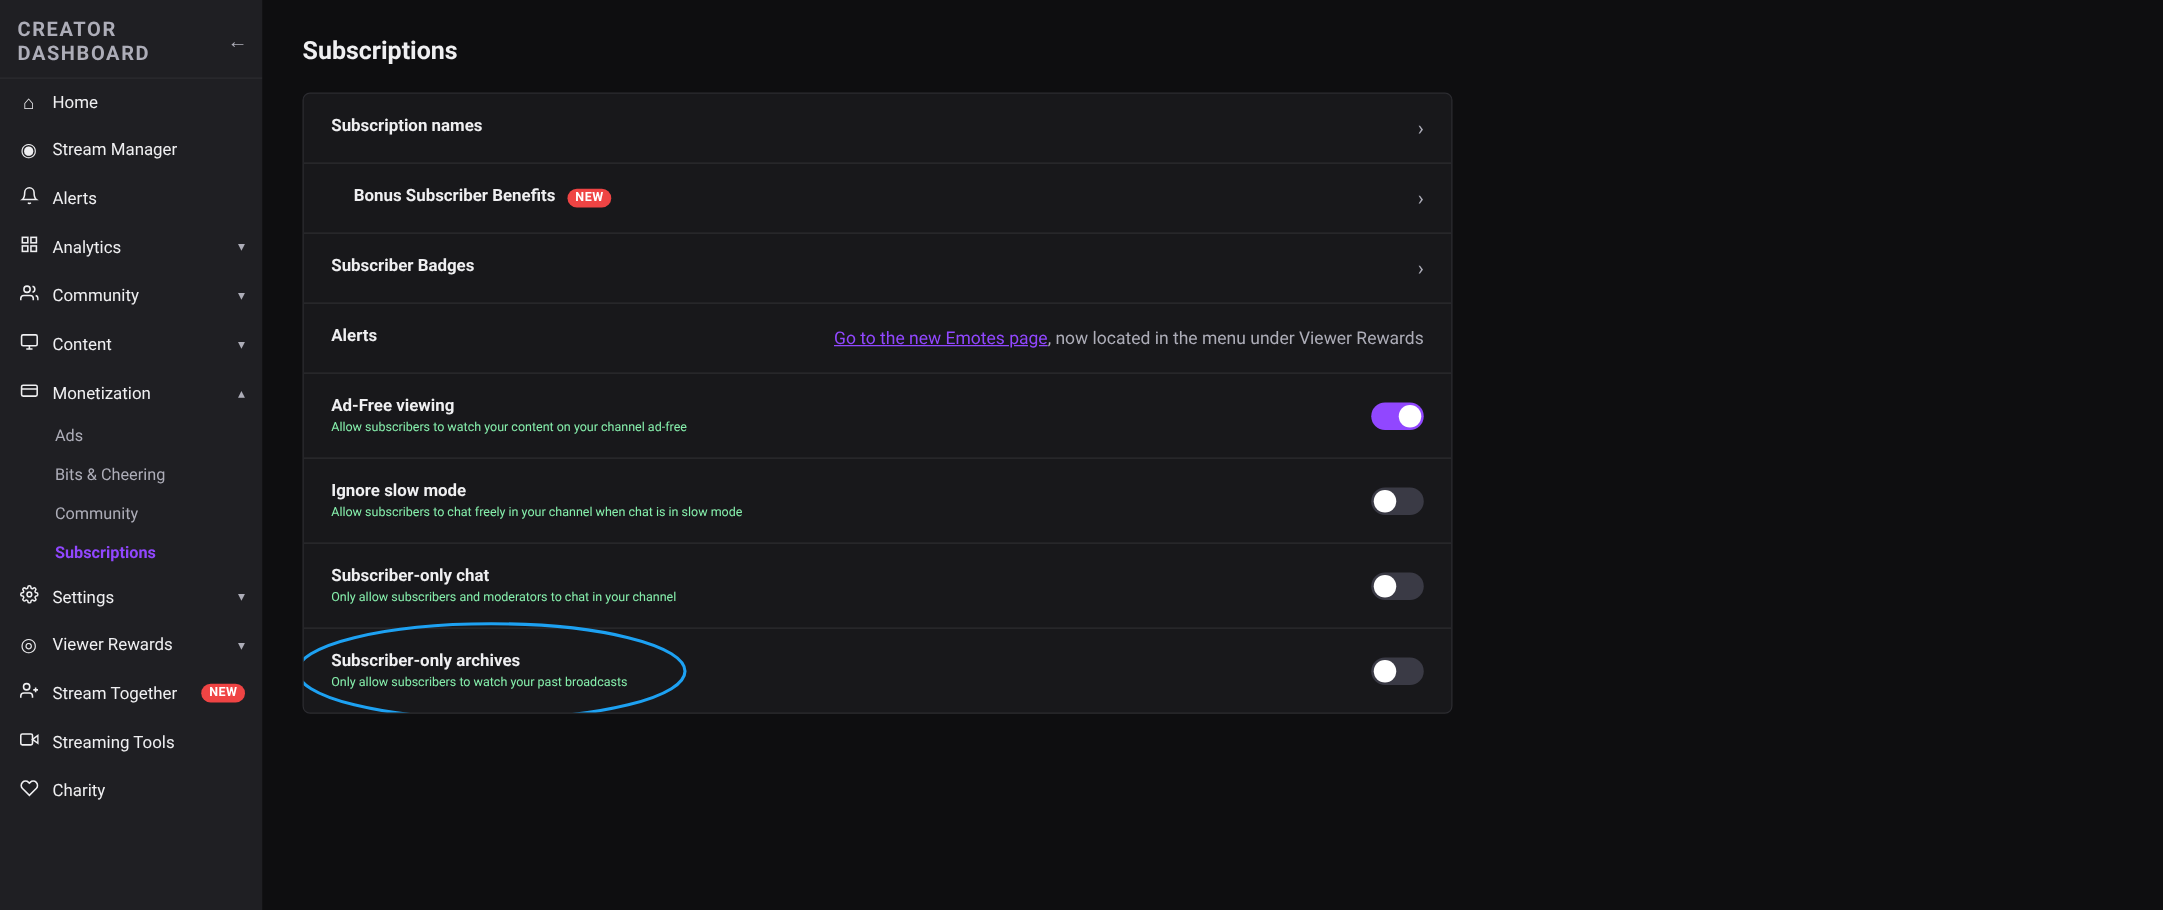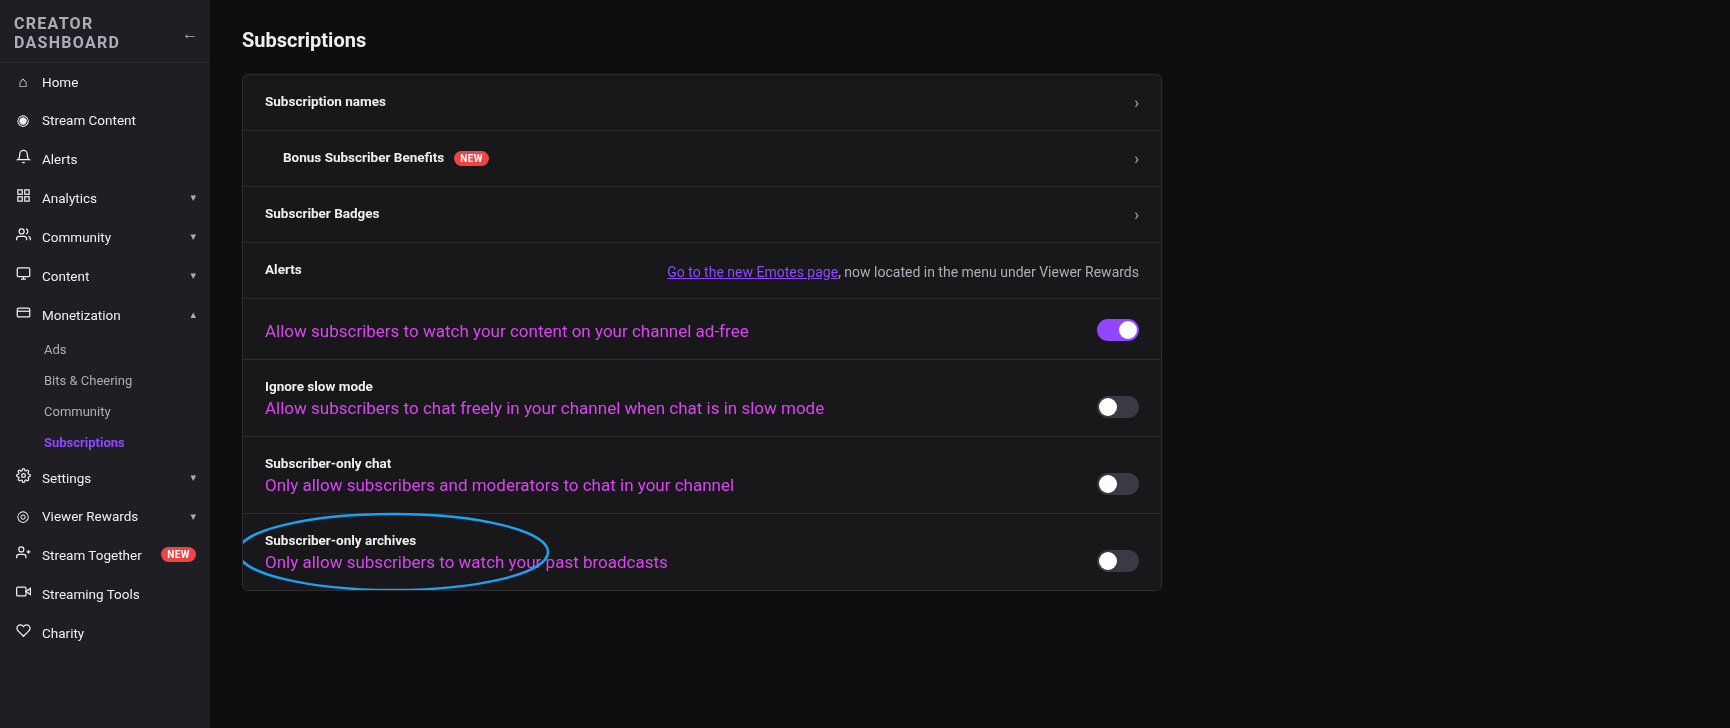--- a/index.html
+++ b/index.html
@@ -102,38 +102,38 @@
     .settings-card {
       background: #18181b;
       border: 1px solid #2c2c31;
       border-radius: 6px;
       overflow: hidden;
       max-width: 920px;
     }
 
     .settings-row {
       display: flex;
-      align-items: flex-end;
+      align-items: center;
       justify-content: space-between;
       padding: 18px 22px;
       border-bottom: 1px solid #2c2c31;
       position: relative;
     }
     .settings-row:last-child { border-bottom: none; }
 
     .settings-row-left { flex: 1; }
     .settings-row-title {
       font-weight: 700;
       font-size: 13.5px;
       color: #efeff1;
       margin-bottom: 3px;
     }
     .settings-row-desc {
-      font-size: 17px;
-      color: #d946ef;
+      font-size: 10px;
+      color: #86efac;
       margin-top: 4px;
     }
 
     .settings-row-right {
       display: flex;
       align-items: center;
       margin-left: 20px;
       flex-shrink: 0;
     }
 
@@ -194,21 +194,21 @@
     <span class="sidebar-back-icon">←</span>
   </div>
 
   <div class="sidebar-item">
     <span class="sidebar-item-icon">⌂</span>
     <span class="sidebar-item-label">Home</span>
   </div>
 
   <div class="sidebar-item">
     <span class="sidebar-item-icon">◉</span>
-    <span class="sidebar-item-label">Stream Content</span>
+    <span class="sidebar-item-label">Stream Manager</span>
   </div>
 
   <div class="sidebar-item">
     <span class="sidebar-item-icon">
       <svg width="15" height="15" viewBox="0 0 24 24" fill="none" stroke="#efeff1" stroke-width="2">
           <path d="M18 8A6 6 0 0 0 6 8c0 7-3 9-3 9h18s-3-2-3-9"></path>
           <path d="M13.73 21a2 2 0 0 1-3.46 0"></path>
         </svg>
     </span>
     <span class="sidebar-item-label">Alerts</span>
@@ -358,20 +358,21 @@
         <div class="settings-row-title">Alerts</div>
       </div>
       <div class="settings-row-right" style="margin-left:40px;">
         <span class="emotes-link">Go to the new Emotes page</span>
         <span style="color:#adadb8;">, now located in the menu under Viewer Rewards</span>
       </div>
     </div>
 
     <div class="settings-row">
       <div class="settings-row-left">
+        <div class="settings-row-title">Ad-Free viewing</div>
         <div class="settings-row-desc">Allow subscribers to watch your content on your channel ad-free</div>
       </div>
       <div class="settings-row-right">
         <div class="toggle on">
           <div class="toggle-knob"></div>
         </div>
       </div>
     </div>
 
     <div class="settings-row">

